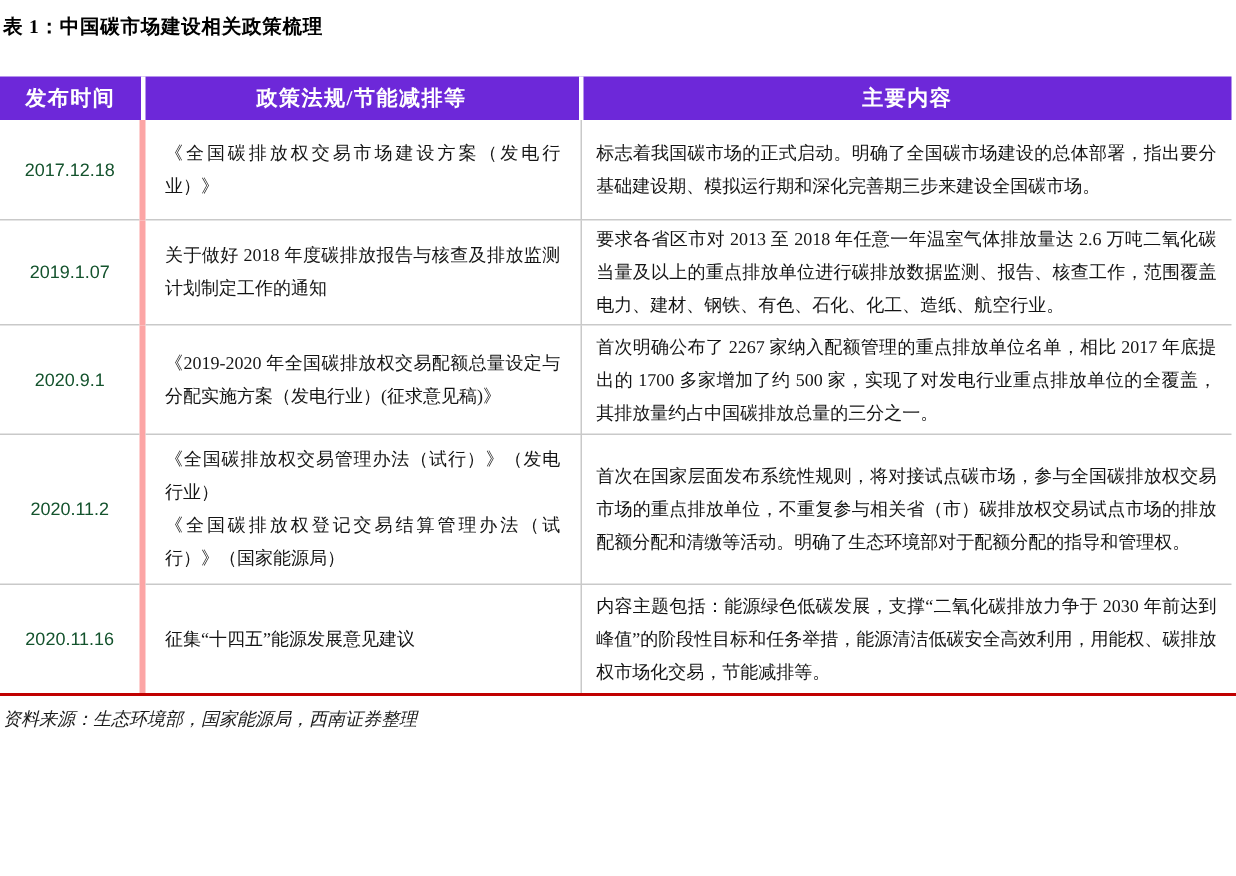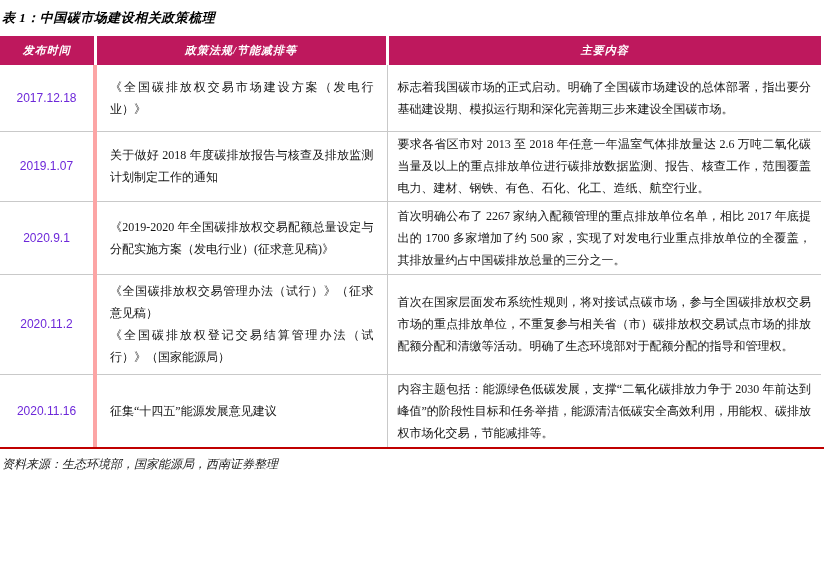--- a/index.html
+++ b/index.html
@@ -8,61 +8,59 @@
     height: 584px;
     background: #ffffff;
     overflow: hidden;
     font-family: "Liberation Serif", serif;
     color: #000000;
     position: relative;
   }
   .title {
     font-size: 13px;
     font-weight: bold;
-    padding: 9px 0 9px 2px;
+    padding: 9px 0 24px 2px;
     letter-spacing: 0.5px;
-    font-style: italic;
   }
   .table-wrap {
     width: 824px;
     border-bottom: 2px solid #c00000;
   }
   table {
     border-collapse: collapse;
     width: 821px;
     table-layout: fixed;
   }
   col.c-date   { width: 95px;  }
   col.c-policy { width: 292px; }
   col.c-main   { width: auto;  }
   th {
-    background: #be185d;
+    background: #6d28d9;
     color: #ffffff;
-    font-size: 11px;
+    font-size: 14px;
     font-weight: bold;
     height: 25px;
     padding: 2px 4px;
     text-align: center;
     letter-spacing: 1px;
-    font-style: italic;
   }
   th.sep { border-left: 3px solid #ffffff; }
   td {
     border-bottom: 1px solid #c9c9c9;
     font-size: 12px;
     line-height: 22px;
     vertical-align: middle;
     color: #141414;
   }
   tbody tr:last-child td { border-bottom: none; }
   td.date {
     text-align: center;
     font-family: "Liberation Sans", sans-serif;
     font-size: 12px;
-    color: #6d28d9;
+    color: #14532d;
   }
   td.policy {
     border-left: 4px solid #fca5a5;
     border-right: 1px solid #c9c9c9;
     padding: 4px 13px;
     text-align: justify;
   }
   td.content {
     padding: 0 10px;
     text-align: justify;
@@ -120,21 +118,21 @@
         <tr class="h-r5">
           <td class="date">2020.9.1</td>
           <td class="policy">
             <div>《2019-2020 年全国碳排放权交易配额总量设定与分配实施方案（发电行业）(征求意见稿)》</div>
           </td>
           <td class="content">首次明确公布了 2267 家纳入配额管理的重点排放单位名单，相比 2017 年底提出的 1700 多家增加了约 500 家，实现了对发电行业重点排放单位的全覆盖，其排放量约占中国碳排放总量的三分之一。</td>
         </tr>
         <tr class="h-r6">
           <td class="date">2020.11.2</td>
           <td class="policy">
-            <div>《全国碳排放权交易管理办法（试行）》（征求意见稿）</div>
+            <div>《全国碳排放权交易管理办法（试行）》（发电行业）</div>
             <div>《全国碳排放权登记交易结算管理办法（试行）》（国家能源局）</div>
           </td>
           <td class="content">首次在国家层面发布系统性规则，将对接试点碳市场，参与全国碳排放权交易市场的重点排放单位，不重复参与相关省（市）碳排放权交易试点市场的排放配额分配和清缴等活动。明确了生态环境部对于配额分配的指导和管理权。</td>
         </tr>
         <tr class="h-r7">
           <td class="date">2020.11.16</td>
           <td class="policy">
             <div>征集“十四五”能源发展意见建议</div>
           </td>
           <td class="content">内容主题包括：能源绿色低碳发展，支撑“二氧化碳排放力争于 2030 年前达到峰值”的阶段性目标和任务举措，能源清洁低碳安全高效利用，用能权、碳排放权市场化交易，节能减排等。</td>

